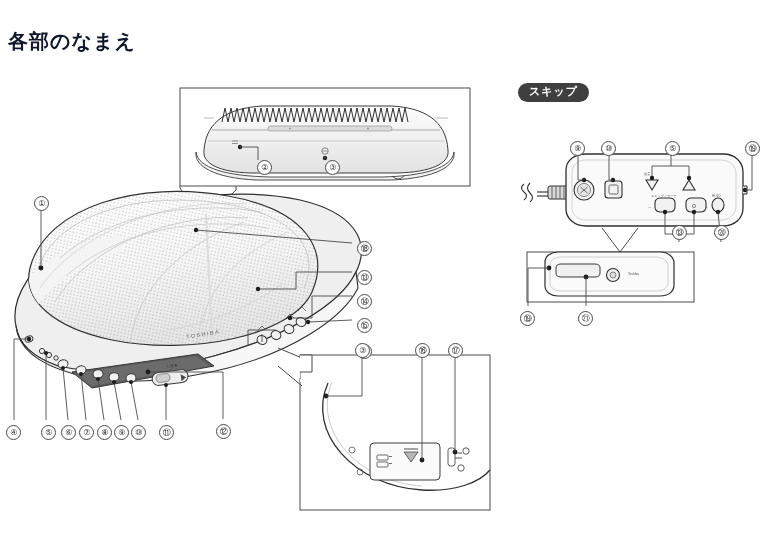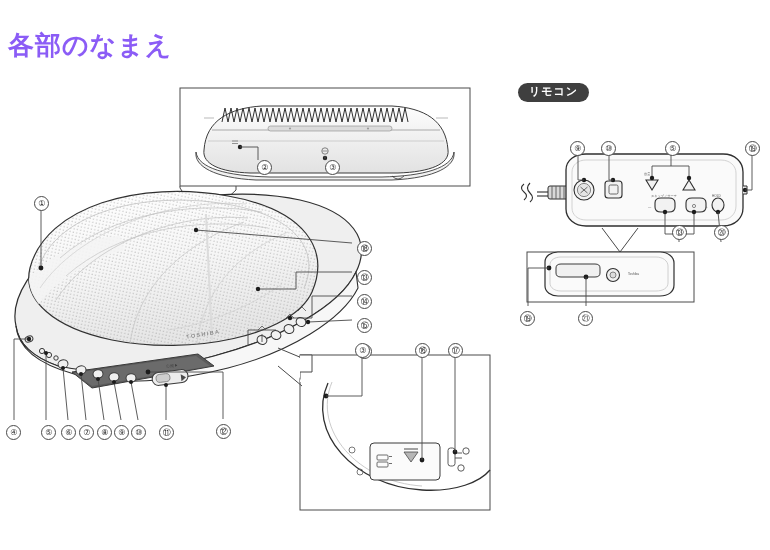--- a/index.html
+++ b/index.html
@@ -11,24 +11,24 @@
   }
   #page {
     position: relative;
     width: 770px; height: 550px;
     background: #ffffff;
   }
   
   .page-title {
     position: absolute;
     left: 8px; top: 28px;
-    font-size: 26px;
+    font-size: 20px;
     font-weight: 700;
     letter-spacing: 1px;
-    color: #8b5cf6;
+    color: #0f172a;
     font-family: "DejaVu Sans", "Liberation Sans", sans-serif;
   }
   
   .section-pill {
     position: absolute;
     left: 518px; top: 83px;
     background: #3f3f3f;
     color: #ffffff;
     font-size: 11px;
     font-weight: 700;
@@ -81,21 +81,21 @@
     z-index: 5;
   }
 </style>
 </head>
 <body>
 
 <div id="page">
 
   <div class="page-title">各部のなまえ</div>
 
-  <div class="section-pill">リモコン</div>
+  <div class="section-pill">スキップ</div>
 
   <svg class="art" viewBox="0 0 770 550">
     <defs>
       <pattern id="dots" width="3" height="3" patternUnits="userSpaceOnUse">
         <circle cx="1" cy="1" r="0.55" fill="#9a9a9a"></circle>
       </pattern>
       <pattern id="dots2" width="3.4" height="3.4" patternUnits="userSpaceOnUse" patternTransform="rotate(12)">
         <circle cx="1" cy="1" r="0.5" fill="#8f8f8f"></circle>
       </pattern>
       <linearGradient id="bodyg" x1="0" y1="0" x2="0.3" y2="1">

